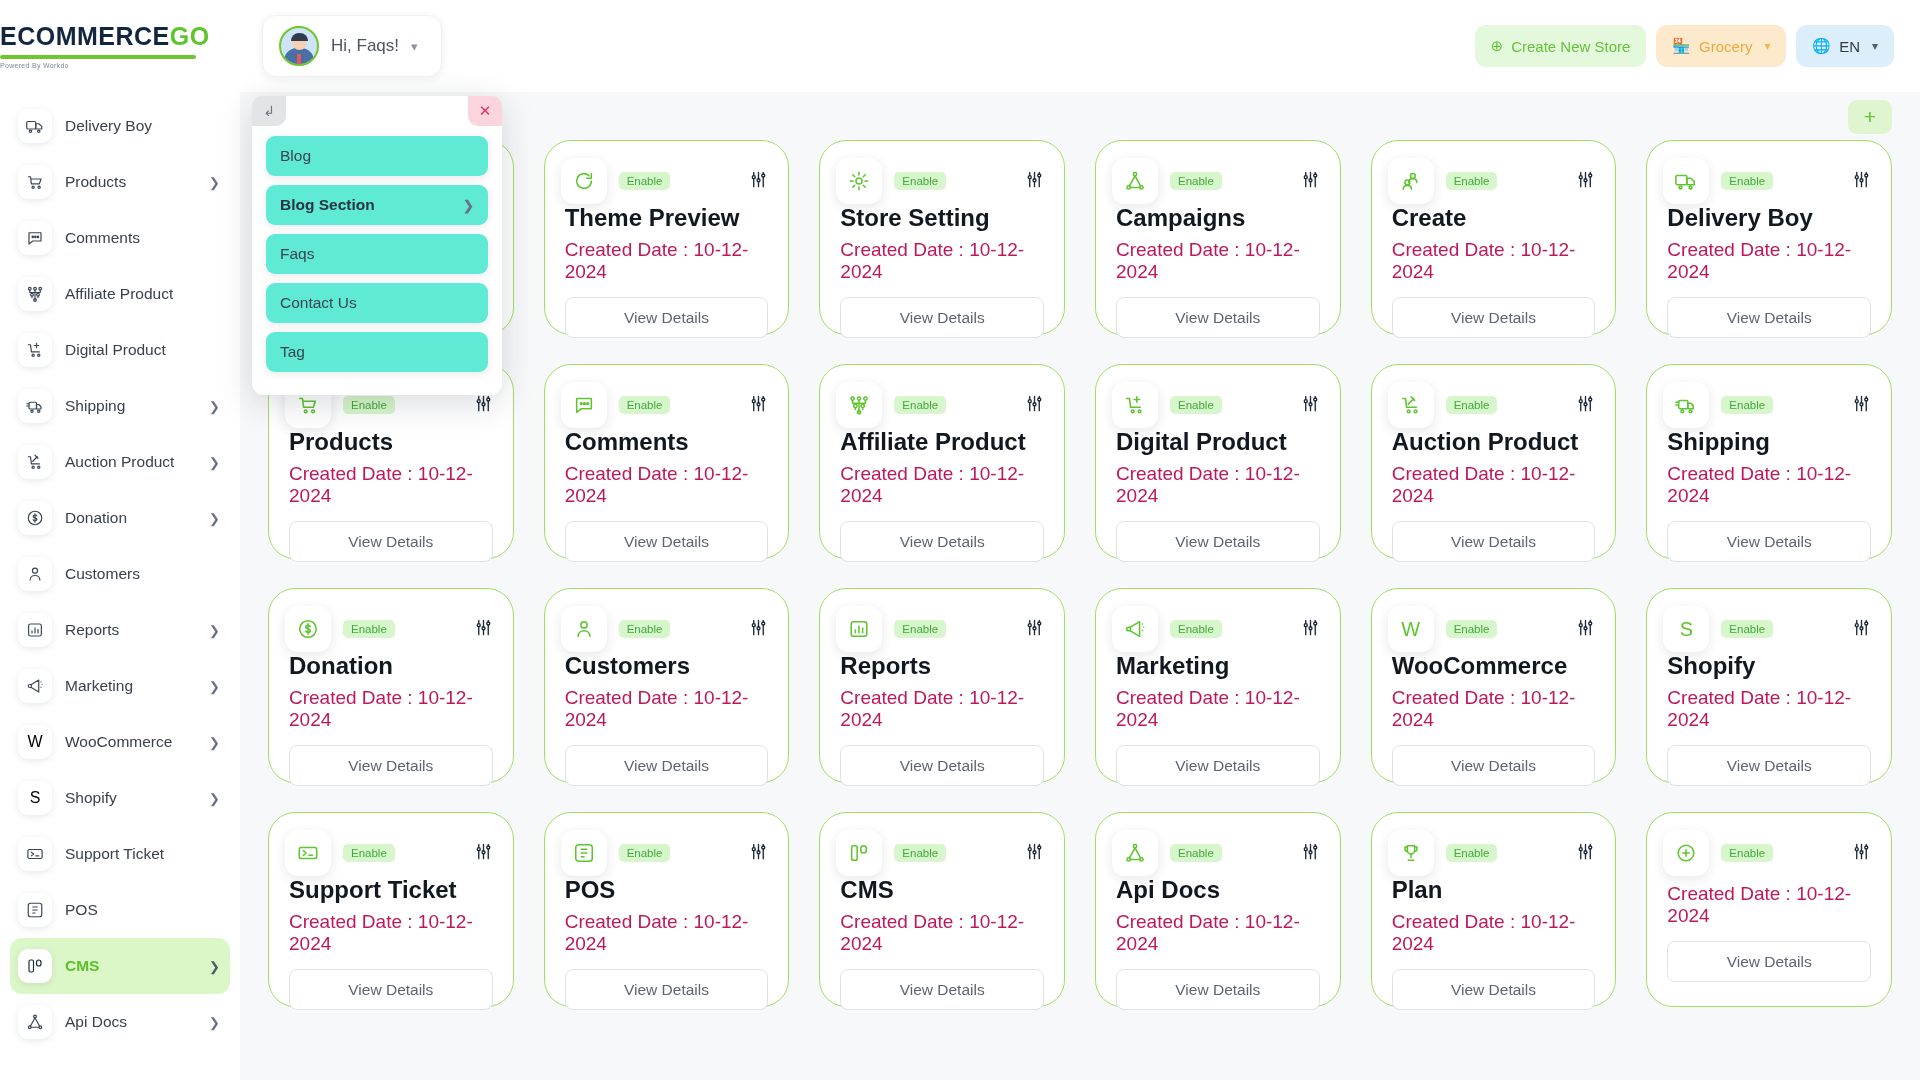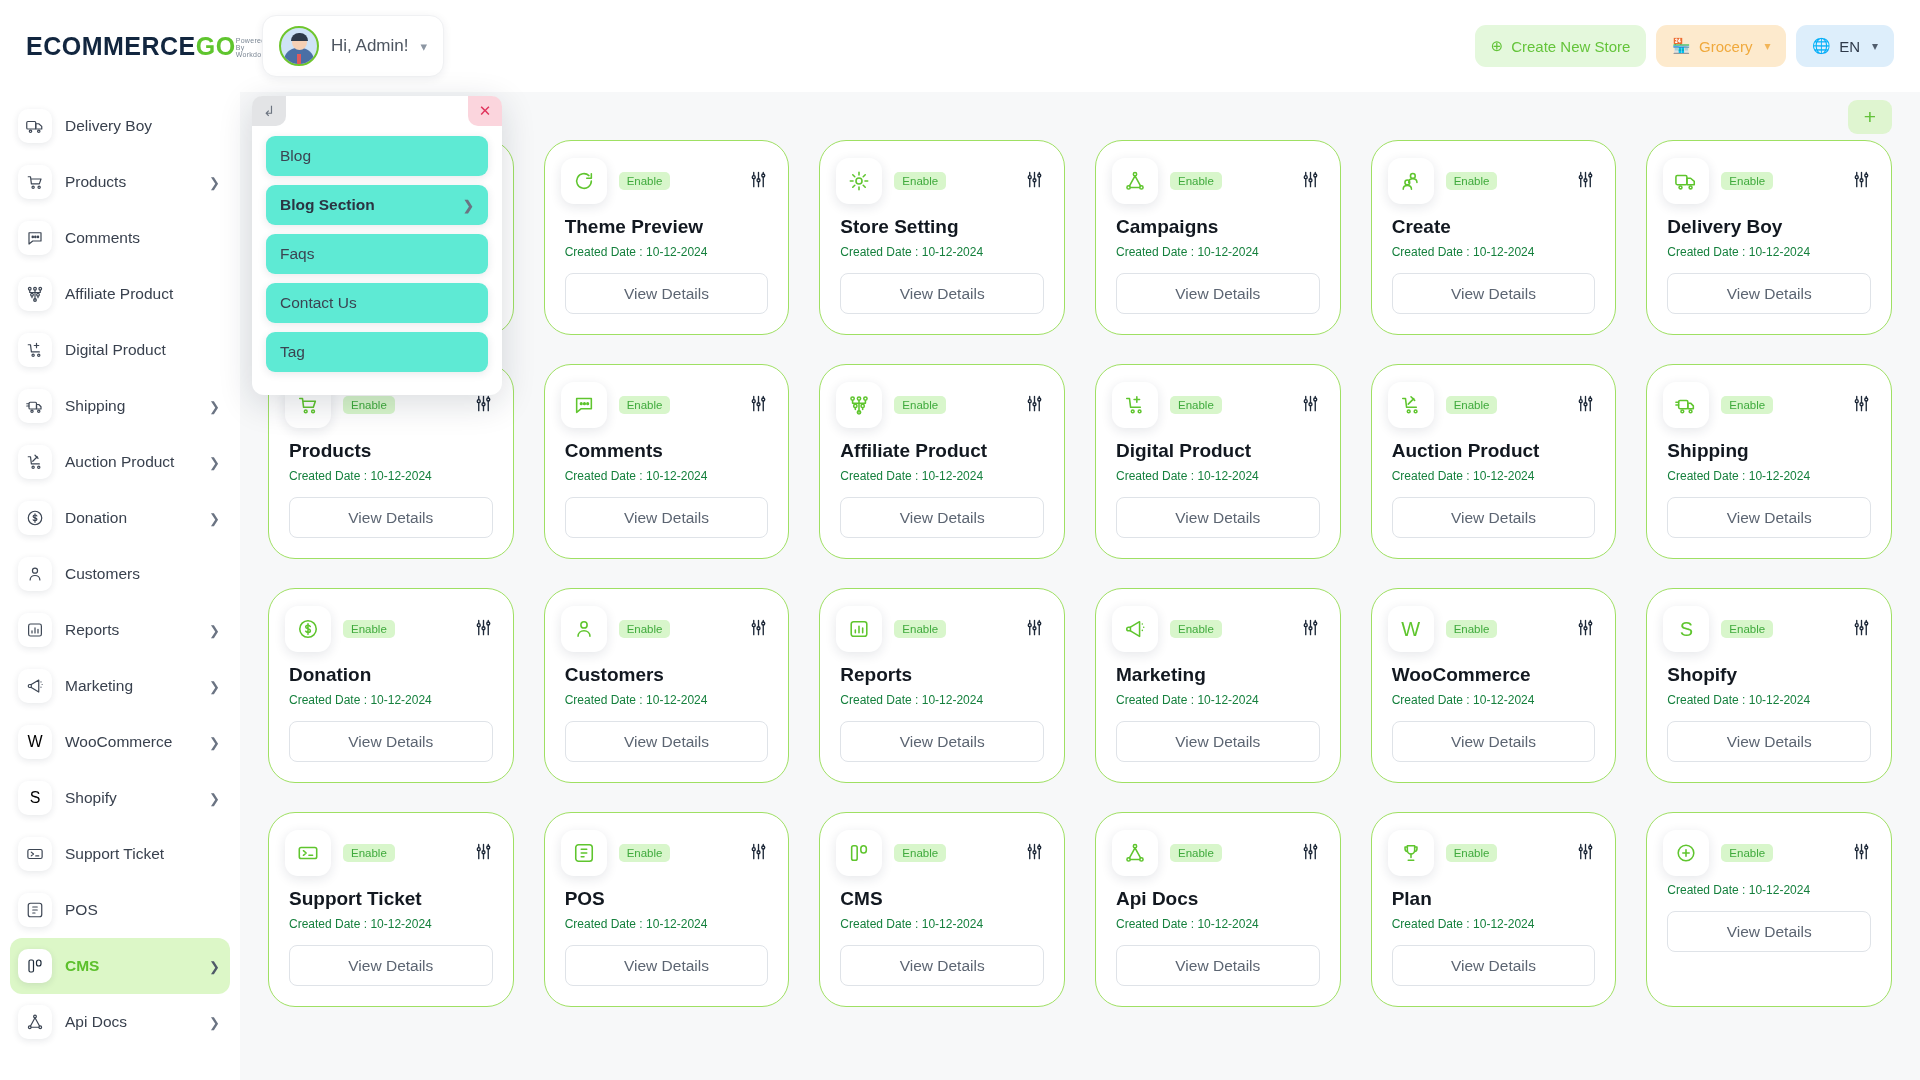--- a/index.html
+++ b/index.html
@@ -10,21 +10,21 @@
     overflow: hidden;
   }
   body { position: relative; }
 
   
   .header {
     position: absolute; top: 0; left: 0; width: 1920px; height: 92px;
     background: #ffffff; display: flex; align-items: center;
     z-index: 40;
   }
-  .brand { width: 240px; padding-left: 26px; display: flex; }
+  .brand { width: 240px; display: flex; flex-direction: column; }
   .brand-word { font-size: 25px; font-weight: 700; letter-spacing: 0.5px; line-height: 1; }
   .brand-dark { color: #12263f; }
   .brand-green { color: #5fc52e; }
   .brand-rule { width: 196px; height: 4px; background: #6fc62e; border-radius: 2px; margin-top: 6px; }
   .brand-sub { font-size: 7px; color: #7b8794; margin-top: 3px; letter-spacing: .3px; }
 
   .user-chip {
     margin-left: 22px; height: 62px; min-width: 180px;
     background: #fff; border: 1px solid #f0f1f3; border-radius: 14px;
     box-shadow: 0 2px 10px rgba(20,30,50,.07);
@@ -102,22 +102,22 @@
     margin-left: -4px;
   }
   .card-ico svg { width: 22px; height: 22px; stroke: #5fc52e; fill: none; stroke-width: 1.7; }
   .card-ico .letter { font-size: 20px; color: #5fc52e; font-weight: 400; }
   .badge {
     margin-left: 12px; background: #d8f6cb; color: #3faa3c;
     font-size: 11.5px; border-radius: 5px; padding: 3px 8px;
   }
   .sliders { margin-left: auto; cursor: pointer; }
   .sliders svg { width: 19px; height: 19px; stroke: #1d2838; fill: none; stroke-width: 1.7; }
-  .card-title { font-size: 19px; font-weight: 700; color: #121820; margin-top: 12px; }
-  .card-date { font-size: 12px; color: #15803d; margin-top: 7px; }
+  .card-title { font-size: 24px; font-weight: 700; color: #121820; }
+  .card-date { font-size: 19px; color: #be185d; margin-top: 7px; }
   .view-btn {
     margin-top: 14px; height: 41px; border: 1px solid #dfe3e8; border-radius: 8px;
     display: flex; align-items: center; justify-content: center;
     font-size: 15.5px; color: #5c6572; cursor: pointer; background: #fff;
   }
 
   
   .popup {
     position: absolute; top: 96px; left: 252px; width: 250px;
     background: #ffffff; border-radius: 12px;
@@ -158,21 +158,21 @@
     <div class="brand-sub">Powered By Workdo</div>
   </div>
 
   <div class="user-chip">
     <div class="avatar">
       <div class="body"></div>
         <div class="tie"></div>
         <div class="head"></div>
         <div class="hair"></div>
     </div>
-    <span class="user-name">Hi, Admin!</span>
+    <span class="user-name">Hi, Faqs!</span>
     <span class="caret">▾</span>
   </div>
 
   <div class="header-right">
     <div class="pill pill-green">
       <span>⊕</span>
       <span>Create New Store</span>
     </div>
     <div class="pill pill-orange">
       <span>🏪</span>

